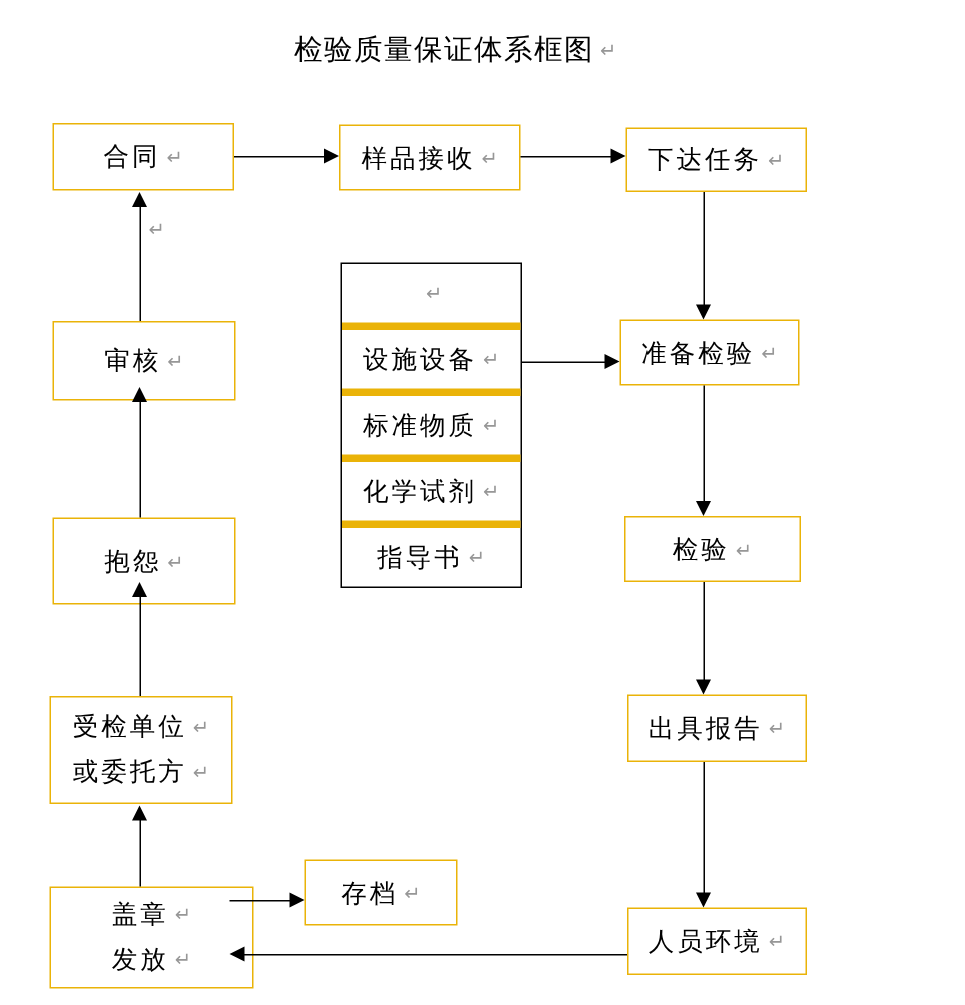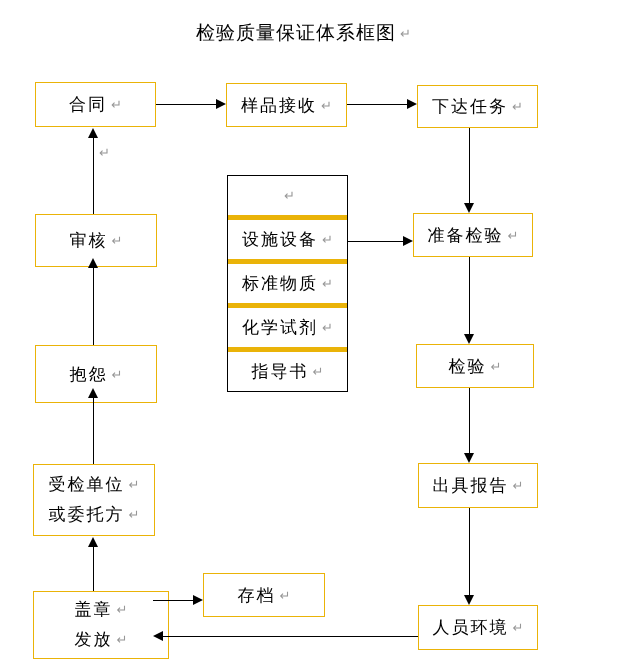--- a/index.html
+++ b/index.html
@@ -78,21 +78,21 @@
   #b-sample   {left:226px;top:83px; width:121px;height:44px;}
   #b-task     {left:417px;top:85px; width:121px;height:43px;}
   #b-resources{left:227px;top:175px;width:121px;height:217px;}
   #b-prepare  {left:413px;top:213px;width:120px;height:44px;}
   #b-inspect  {left:416px;top:344px;width:118px;height:44px;}
   #b-review   {left:35px; top:214px;width:122px;height:53px;}
   #b-complaint{left:35px; top:345px;width:122px;height:58px;}
   #b-client   {left:33px; top:464px;width:122px;height:72px;}
   #b-report   {left:418px;top:463px;width:120px;height:45px;}
   #b-approve  {left:418px;top:605px;width:120px;height:45px;}
-  #b-archive  {left:203px;top:573px;width:122px;height:44px;}
+  #b-archive  {left:203px;top:573px;width:102px;height:44px;}
   #b-stamp    {left:33px; top:591px;width:136px;height:68px;}
 </style>
 </head>
 <body>
 
 <div id="canvas">
 
   <div class="title"><span>检验质量保证体系框图</span><span class="pmark">↵</span></div>
 
   <div class="box" id="b-contract">

